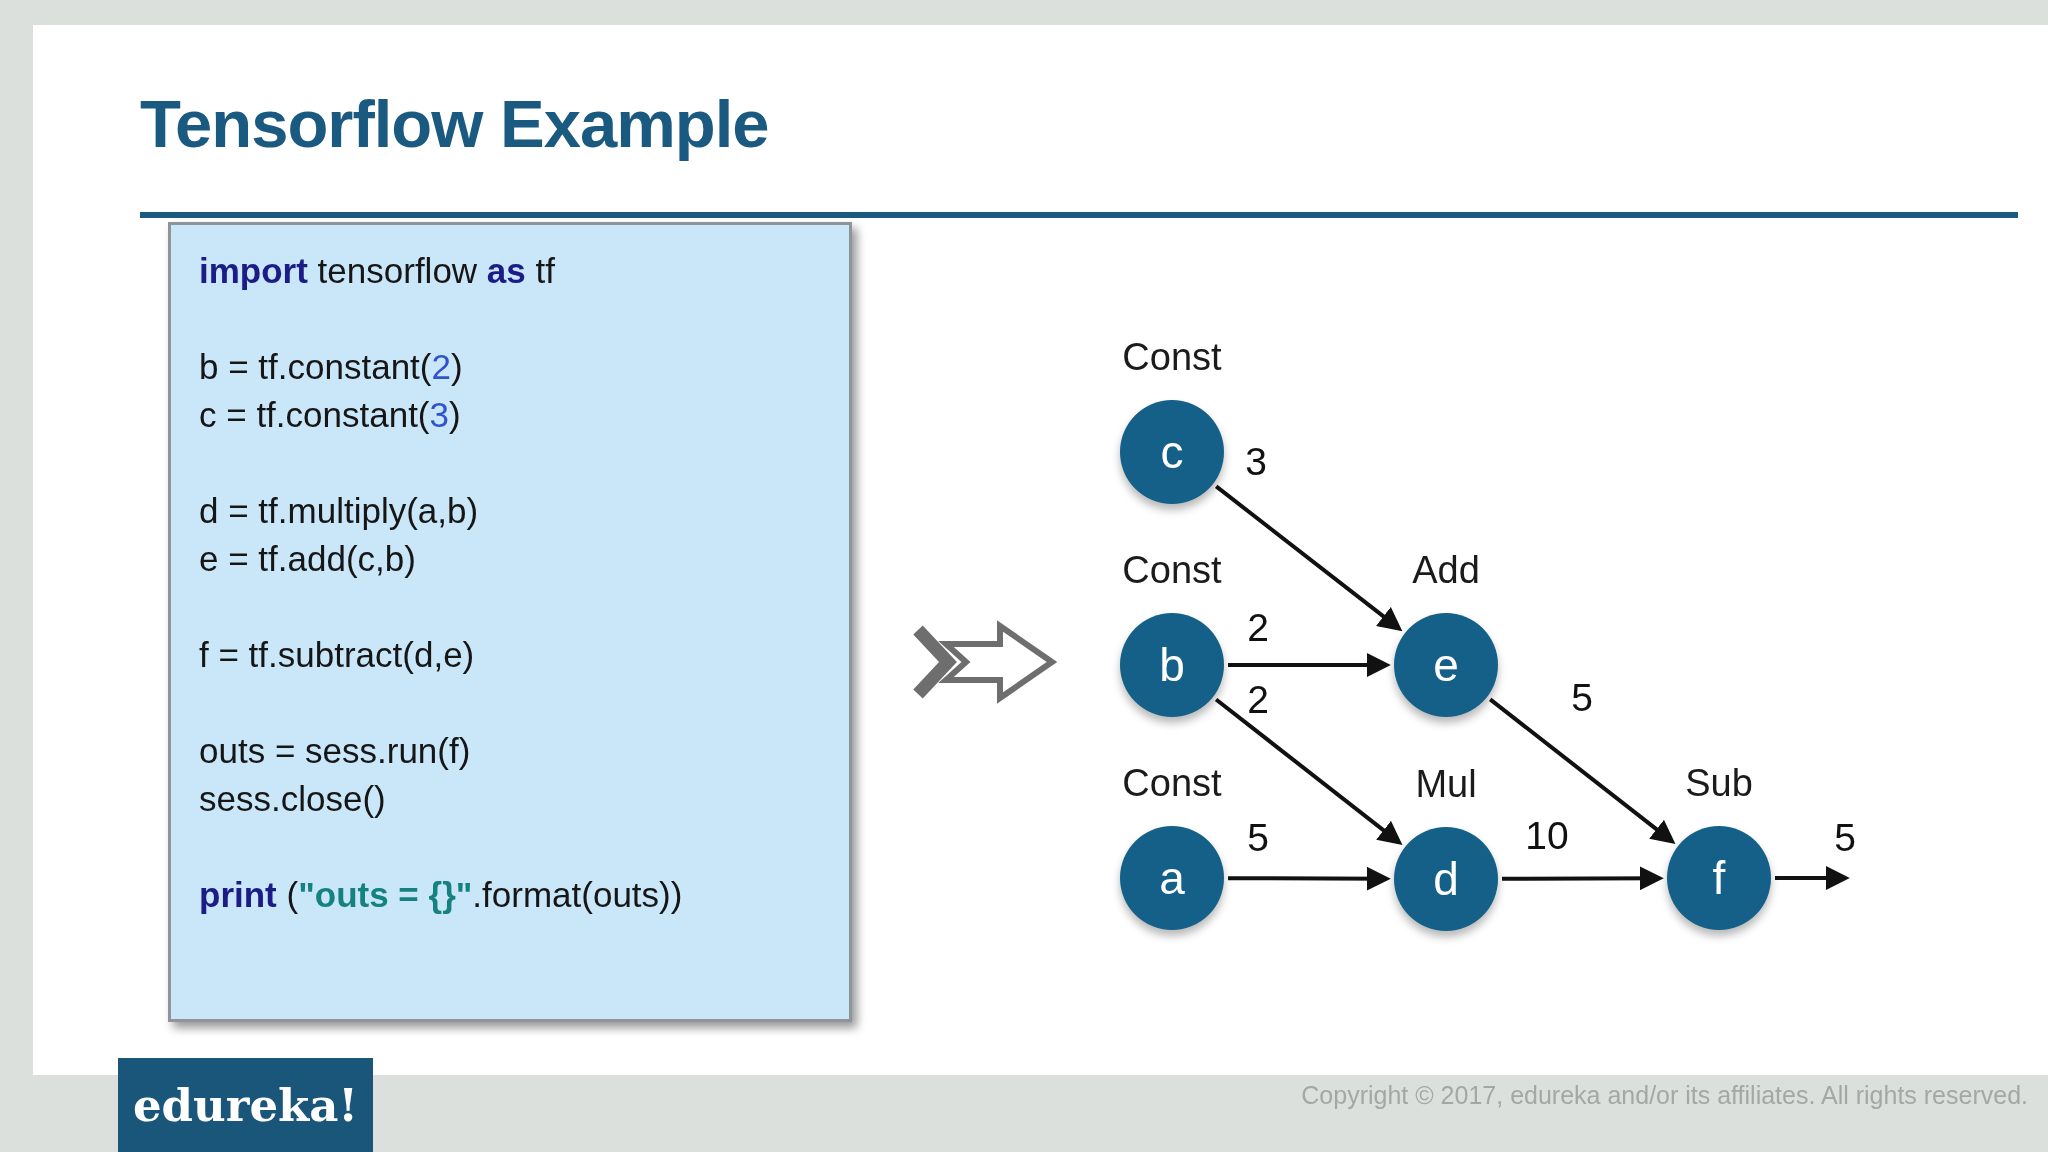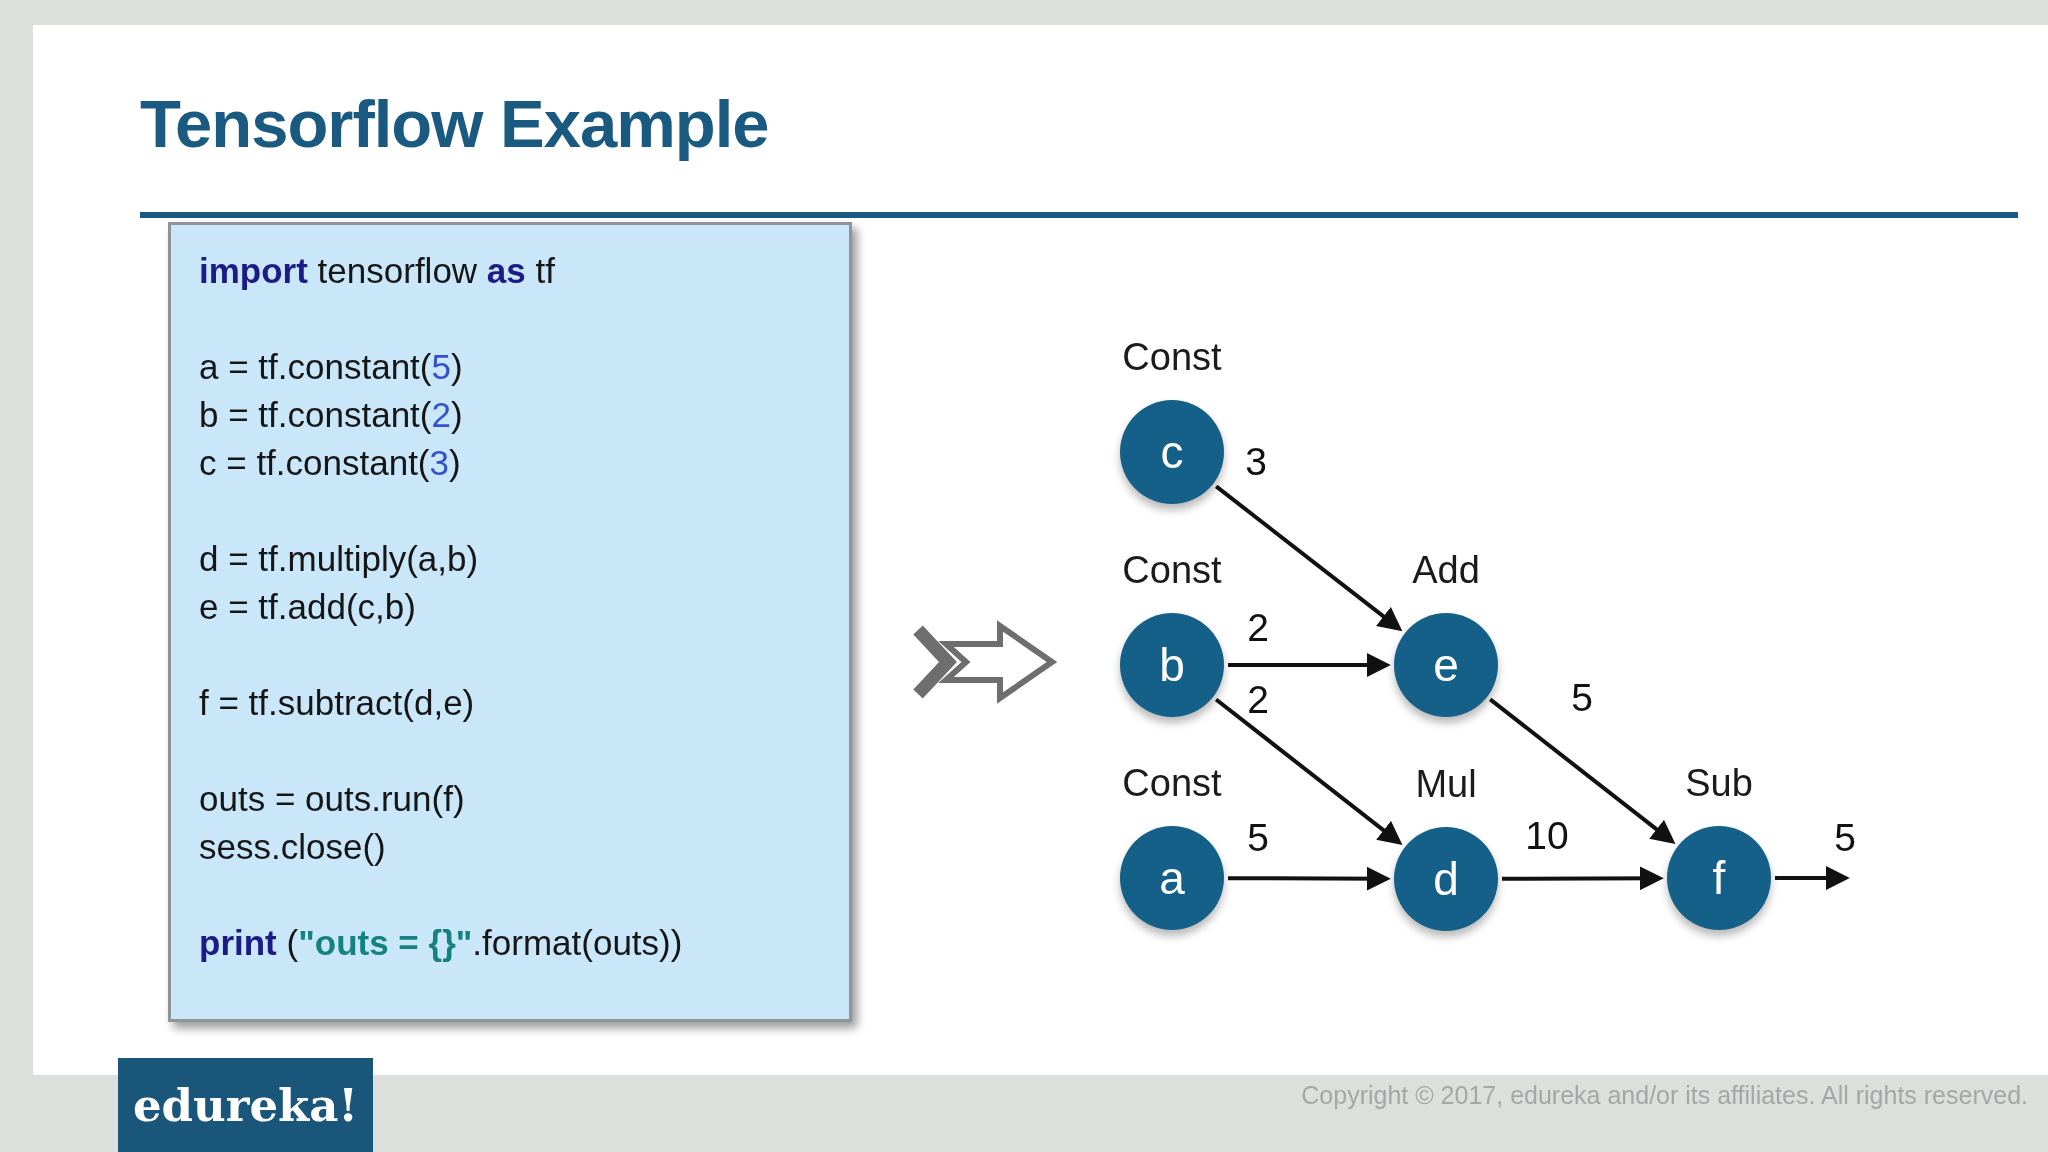--- a/index.html
+++ b/index.html
@@ -74,30 +74,29 @@
 <body>
 
 <div class="slide">
   <div class="title">Tensorflow Example</div>
   <div class="title-rule"></div>
 </div>
 
 <div class="code-box" id="code-box">
     <div class="code-line"><span class="kw">import</span><span> tensorflow </span><span class="kw">as</span><span> tf</span></div>
     <div class="code-line">&nbsp;</div>
-    <div class="code-line"><span>a = tf.constant(</span><span class="num">5</span><span>)</span></div>
     <div class="code-line"><span>b = tf.constant(</span><span class="num">2</span><span>)</span></div>
     <div class="code-line"><span>c = tf.constant(</span><span class="num">3</span><span>)</span></div>
     <div class="code-line">&nbsp;</div>
     <div class="code-line"><span>d = tf.multiply(a,b)</span></div>
     <div class="code-line"><span>e = tf.add(c,b)</span></div>
     <div class="code-line">&nbsp;</div>
     <div class="code-line"><span>f = tf.subtract(d,e)</span></div>
     <div class="code-line">&nbsp;</div>
-    <div class="code-line"><span>outs = outs.run(f)</span></div>
+    <div class="code-line"><span>outs = sess.run(f)</span></div>
     <div class="code-line"><span>sess.close()</span></div>
     <div class="code-line">&nbsp;</div>
     <div class="code-line"><span class="kw">print</span><span> (</span><span class="str">"outs = {}"</span><span>.format(outs))</span></div>
   </div>
 
 <svg class="transform-arrow" viewBox="0 0 150 84" xmlns="http://www.w3.org/2000/svg">
   <polyline points="10,10 40,42 10,74" fill="none" stroke="#6e6e6e" stroke-width="13"></polyline>
   <polygon points="38,24 92,24 92,6 144,42 92,78 92,60 38,60 58,42" fill="#ffffff" stroke="#6e6e6e" stroke-width="6" stroke-linejoin="miter"></polygon>
 </svg>
 

